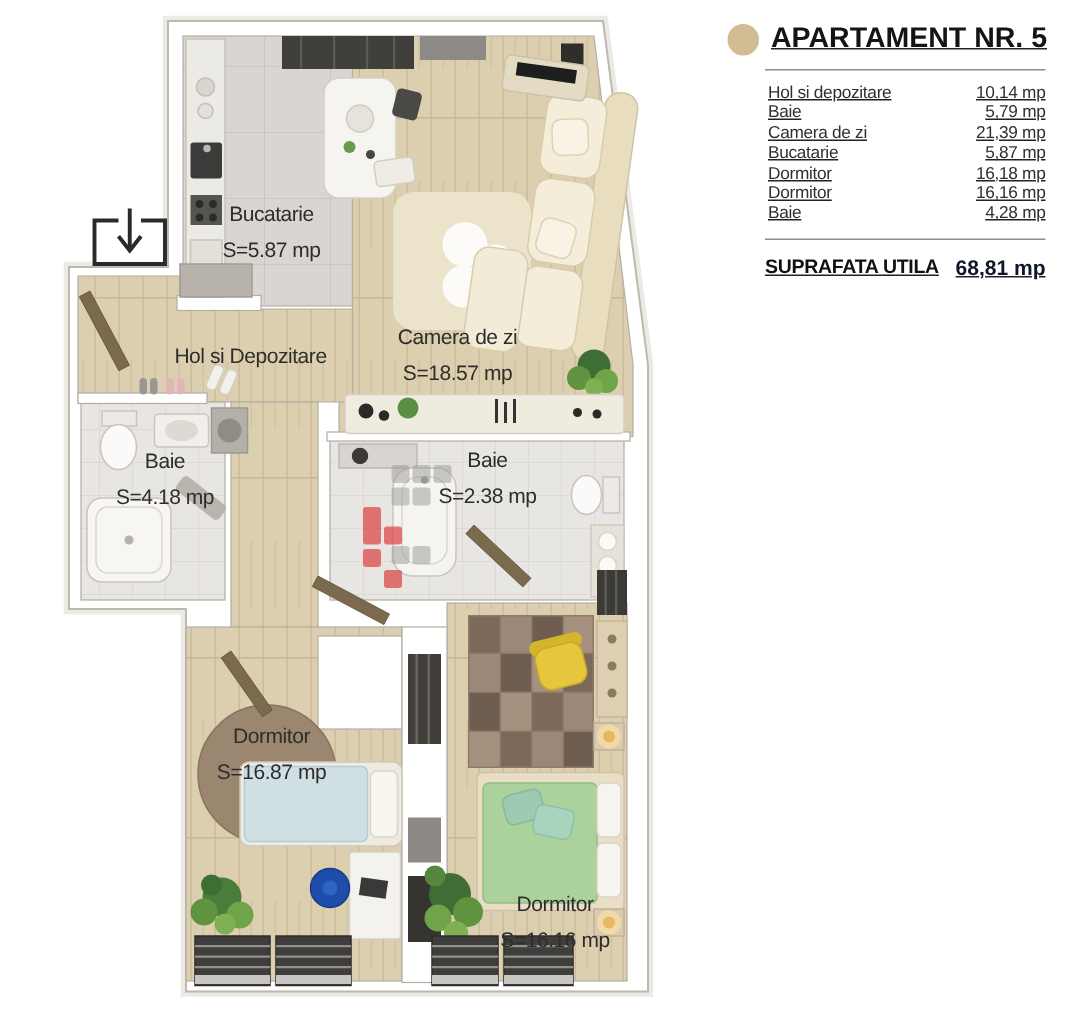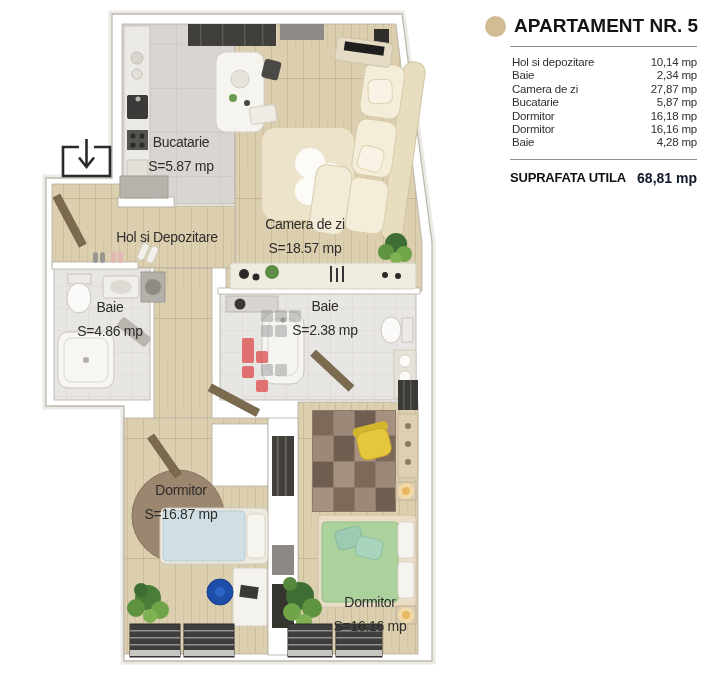--- a/index.html
+++ b/index.html
@@ -1,21 +1,21 @@
 <!DOCTYPE html>
 <html><head>
 <meta charset="utf-8">
 <style>
   html,body{margin:0;padding:0;background:#fff;}
   body{width:718px;height:677px;font-family:"Liberation Sans",sans-serif;}
   .stage{position:relative;width:718px;height:677px;background:#fff;overflow:hidden;}
   svg{position:absolute;left:0;top:0;}
 
   
-  .legend{position:absolute;left:485px;top:0;width:212px;color:#222;}
+  .legend{position:absolute;left:485px;top:0;width:212px;color:#222;text-decoration:underline;}
   .legend-header{display:flex;align-items:center;gap:8px;margin-top:15px;}
   .bullet{width:21px;height:21px;border-radius:50%;flex:0 0 auto;}
   .legend-title{font-size:19px;font-weight:bold;color:#141414;margin:0;letter-spacing:0;white-space:nowrap;}
   .legend-divider{height:1px;background:#8c8c8c;margin:9px 0 0 25px;}
   .legend-rows{margin:9px 0 0 27px;}
   .legend-row{display:flex;justify-content:space-between;font-size:11.5px;letter-spacing:-0.2px;line-height:13.4px;color:#2f2f2f;}
   .legend-total{display:flex;justify-content:space-between;align-items:center;margin:10px 0 0 25px;}
   .legend-total .t-label{font-size:13px;font-weight:bold;letter-spacing:-0.2px;color:#111;}
   .legend-total .t-value{font-size:14px;font-weight:bold;color:#0f172a;}
 
@@ -324,21 +324,21 @@
   </div>
   <div class="plabel" style="left:167px;top:237px;">
     <div>Hol si Depozitare</div>
   </div>
   <div class="plabel" style="left:305px;top:236px;">
     <div>Camera de zi</div>
     <div>S=18.57 mp</div>
   </div>
   <div class="plabel" style="left:110px;top:319px;">
     <div>Baie</div>
-    <div>S=4.86 mp</div>
+    <div>S=4.18 mp</div>
   </div>
   <div class="plabel" style="left:325px;top:318px;">
     <div>Baie</div>
     <div>S=2.38 mp</div>
   </div>
   <div class="plabel" style="left:181px;top:502px;">
     <div>Dormitor</div>
     <div>S=16.87 mp</div>
   </div>
   <div class="plabel" style="left:370px;top:614px;">
@@ -352,25 +352,25 @@
       <h1 class="legend-title">APARTAMENT NR. 5</h1>
     </div>
     <div class="legend-divider"></div>
     <div class="legend-rows">
       <div class="legend-row">
         <span>Hol si depozitare</span>
         <span>10,14 mp</span>
       </div>
       <div class="legend-row">
         <span>Baie</span>
-        <span>2,34 mp</span>
+        <span>5,79 mp</span>
       </div>
       <div class="legend-row">
         <span>Camera de zi</span>
-        <span>27,87 mp</span>
+        <span>21,39 mp</span>
       </div>
       <div class="legend-row">
         <span>Bucatarie</span>
         <span>5,87 mp</span>
       </div>
       <div class="legend-row">
         <span>Dormitor</span>
         <span>16,18 mp</span>
       </div>
       <div class="legend-row">

